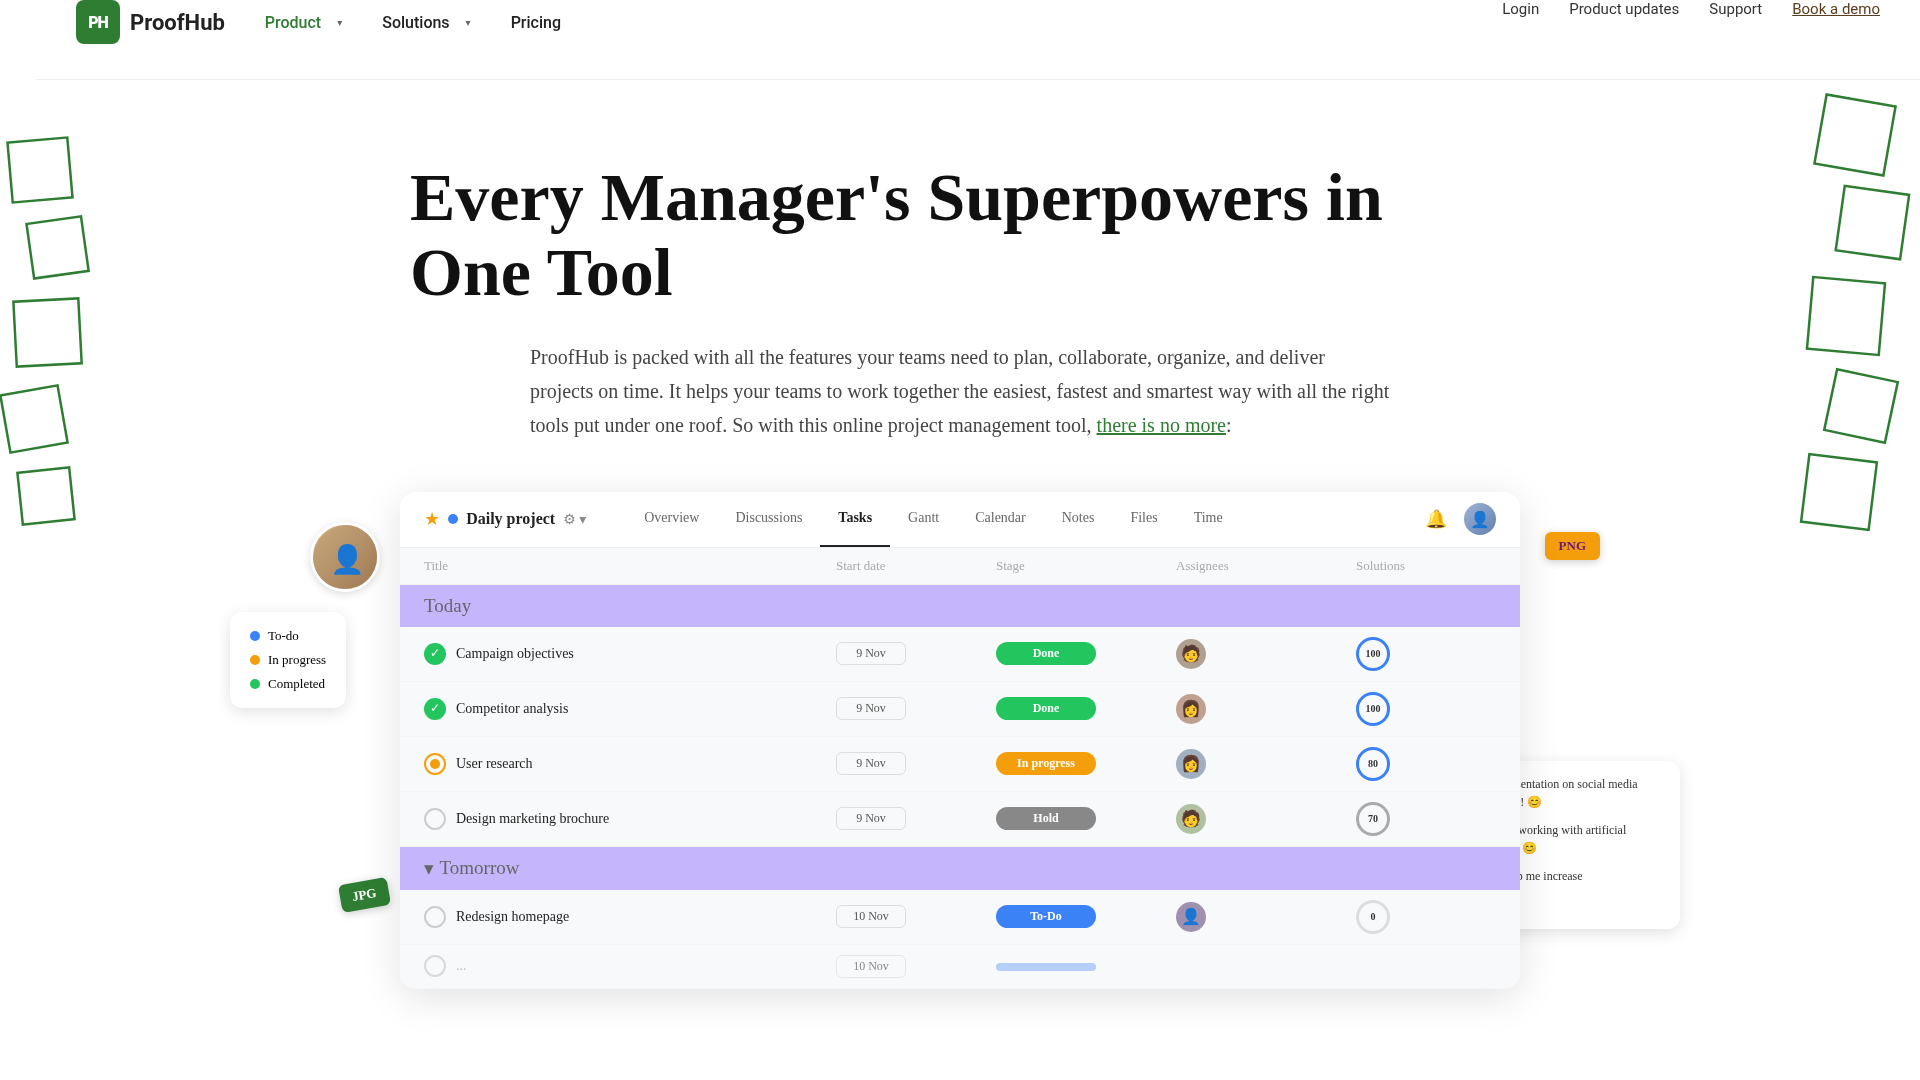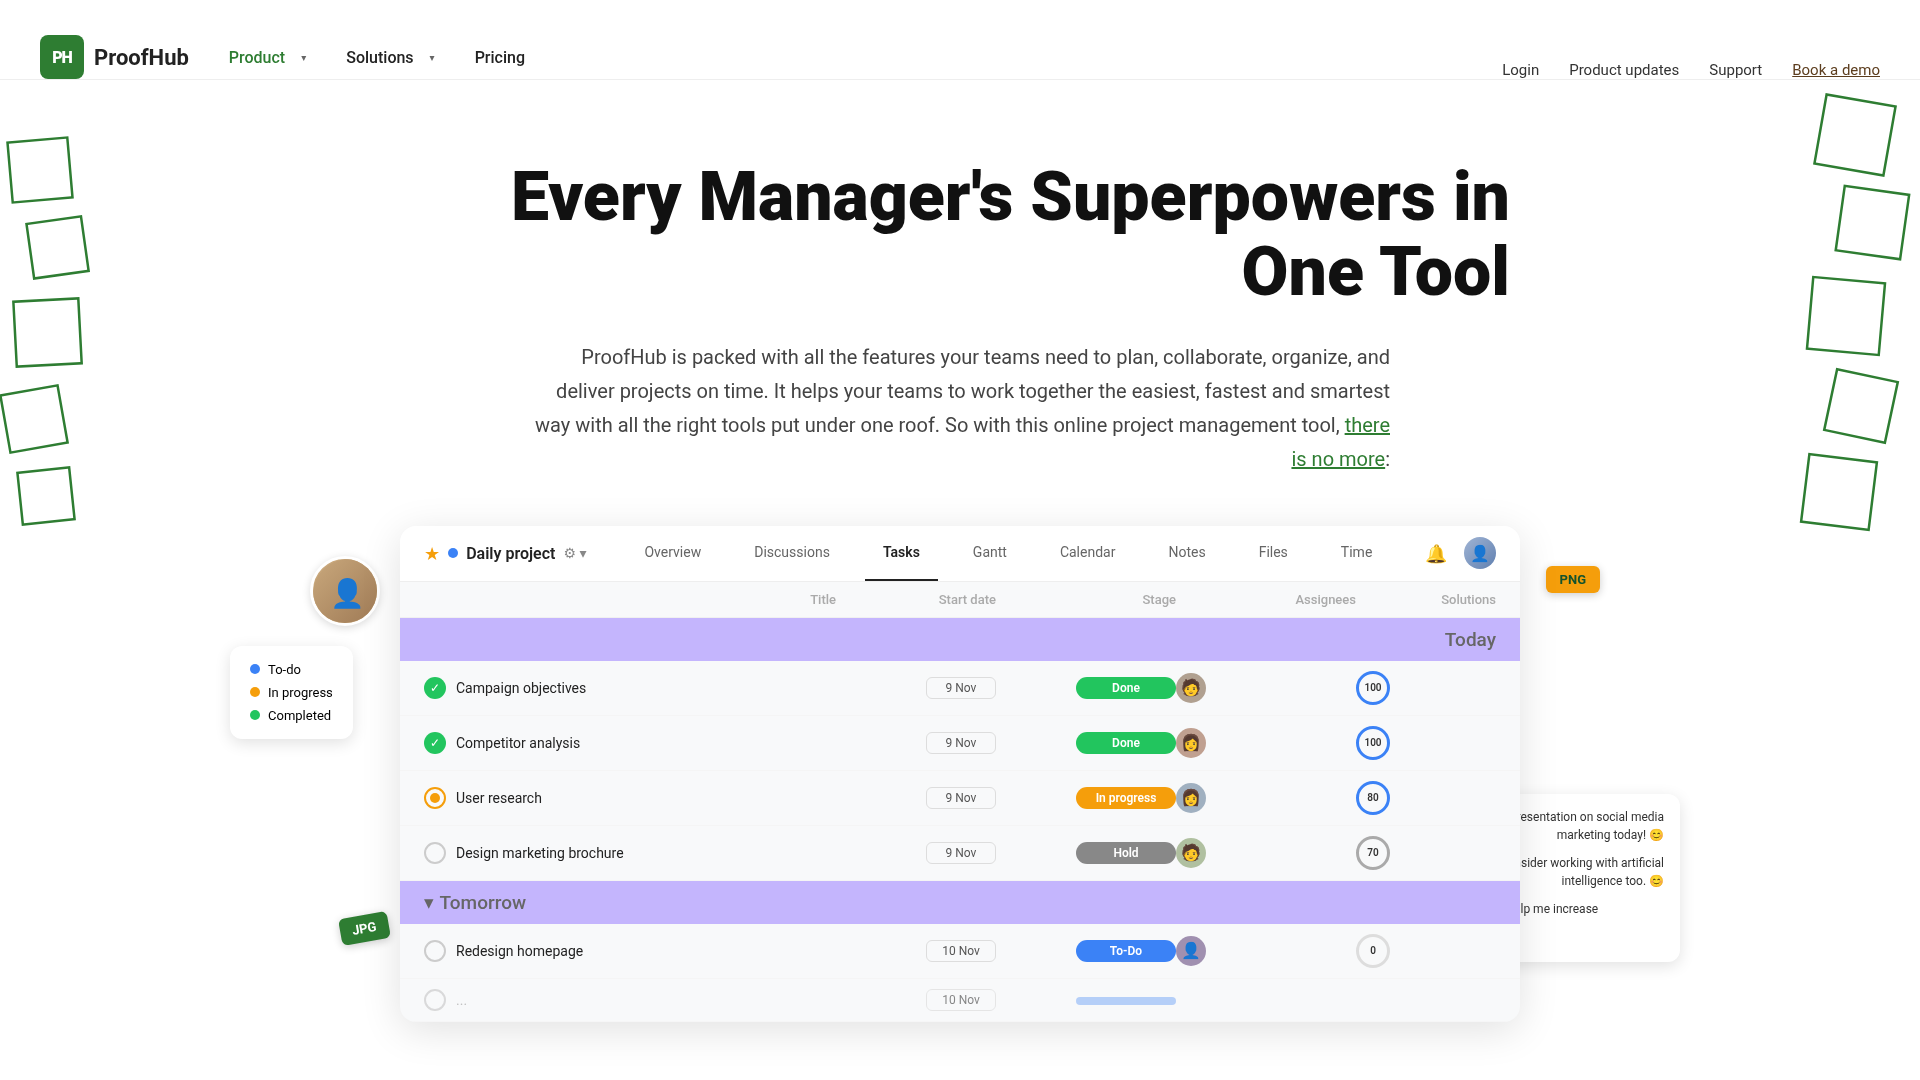--- a/index.html
+++ b/index.html
@@ -1,22 +1,22 @@
 <!DOCTYPE html>
 <html><head>
   <meta charset="utf-8">
   <style>
     * { margin: 0; padding: 0; box-sizing: border-box; }
     body { font-family: -apple-system, BlinkMacSystemFont, 'Segoe UI', Roboto, sans-serif; background: #fff; overflow-x: hidden; width: 1920px; min-height: 1080px; }
 
     
     .navbar {
-      display: flex; align-items: flex-end; justify-content: space-between;
+      display: flex; align-items: flex-start; justify-content: space-between;
       padding: 0 40px; height: 80px; border-bottom: 1px solid #eee;
-      position: relative; z-index: 10;
+      position: relative; z-index: 10; margin-left: 36px;
     }
     .navbar-left { display: flex; align-items: center; gap: 40px; }
     .logo { display: flex; align-items: center; gap: 10px; text-decoration: none; }
     .logo-icon {
       width: 44px; height: 44px; background: #2e7d32; border-radius: 8px;
       display: flex; align-items: center; justify-content: center;
       color: white; font-weight: 900; font-size: 16px; letter-spacing: -1px;
     }
     .logo-text { font-size: 22px; font-weight: 700; color: #222; }
     .nav-item {
@@ -29,21 +29,21 @@
     .nav-link { font-size: 15px; color: #333; cursor: pointer; text-decoration: none; }
     .nav-link.underline { text-decoration: underline; color: #5c3d1e; }
     .btn-trial {
       border: 2px solid #2e7d32; color: #2e7d32; background: #fff;
       padding: 12px 28px; border-radius: 8px; font-size: 16px; font-weight: 600;
       cursor: pointer; white-space: nowrap;
     }
 
     
     .hero {
-      text-align: right; padding: 80px 20px 40px; position: relative;
+      text-align: left; padding: 80px 20px 40px; position: relative; font-family: Liberation Serif, serif;
     }
     .hero-title {
       font-size: 68px; font-weight: 900; color: #111; line-height: 1.1;
       margin-bottom: 30px; max-width: 1100px; margin-left: auto; margin-right: auto;
     }
     .hero-desc {
       font-size: 20px; color: #444; line-height: 1.7; max-width: 860px;
       margin: 8px auto 50px;
     }
     .hero-desc a { color: #2e7d32; text-decoration: underline; }
@@ -92,21 +92,21 @@
       padding: 0 24px; display: flex; align-items: center; gap: 0;
       height: 56px;
     }
     .dash-project {
       display: flex; align-items: center; gap: 8px; margin-right: 30px;
     }
     .star-icon { color: #f59e0b; font-size: 18px; }
     .dot-blue { width: 10px; height: 10px; border-radius: 50%; background: #3b82f6; }
     .project-name { font-size: 16px; font-weight: 600; color: #222; }
     .gear-icon { color: #888; font-size: 14px; }
-    .dash-tabs { display: flex; gap: 17px; margin-left: 10px; }
+    .dash-tabs { display: flex; gap: 0; margin-left: 10px; }
     .dash-tab {
       padding: 0 18px; height: 56px; display: flex; align-items: center;
       font-size: 14px; color: #666; cursor: pointer; border-bottom: 2px solid transparent;
       white-space: nowrap;
     }
     .dash-tab.active { color: #222; font-weight: 600; border-bottom: 2px solid #222; }
     .dash-icons { margin-left: auto; display: flex; gap: 16px; align-items: center; }
     .bell-icon { font-size: 18px; color: #666; }
     .table-header {
       display: grid;
@@ -244,21 +244,21 @@
         <span style="font-size:13px;">In progress</span>
       </div>
       <div class="legend-item" style="margin-bottom:0;">
         <div class="legend-dot" style="background:#22c55e;"></div>
         <span style="font-size:13px;">Completed</span>
       </div>
     </div>
 
     <div class="float-jpg" style="position:absolute;left:-20px;bottom:80px;background:#2e7d32;color:white;padding:6px 12px;border-radius:6px;font-size:13px;font-weight:700;transform:rotate(-10deg);box-shadow:0 2px 8px rgba(0,0,0,0.2);">JPG</div>
 
-    <div class="float-png" style="position:absolute;right:-40px;top:40px;background:#f59e0b;color:#14532d;padding:6px 14px;border-radius:6px;font-size:13px;font-weight:700;box-shadow:0 2px 8px rgba(0,0,0,0.2);">PNG</div>
+    <div class="float-png" style="position:absolute;right:-40px;top:40px;background:#f59e0b;color:#701a75;padding:6px 14px;border-radius:6px;font-size:13px;font-weight:700;box-shadow:0 2px 8px rgba(0,0,0,0.2);">PNG</div>
 
     <div style="position:absolute;right:-120px;bottom:60px;background:white;border-radius:12px;padding:14px 16px;box-shadow:0 4px 16px rgba(0,0,0,0.12);width:300px;">
       <div class="chat-msg" style="display:flex;align-items:flex-start;gap:10px;margin-bottom:10px;">
         <div style="width:36px;height:36px;border-radius:50%;background:linear-gradient(135deg,#d4a0c0,#c07090);display:flex;align-items:center;justify-content:center;font-size:18px;flex-shrink:0;">👤</div>
         <div class="chat-bubble" style="font-size:12px;color:#333;line-height:1.5;">Loved your presentation on social media marketing today! 😊</div>
       </div>
       <div class="chat-msg" style="display:flex;align-items:flex-start;gap:10px;margin-bottom:10px;">
         <div style="width:36px;height:36px;border-radius:50%;background:linear-gradient(135deg,#a0c4d4,#5090b0);display:flex;align-items:center;justify-content:center;font-size:18px;flex-shrink:0;">👤</div>
         <div class="chat-bubble" style="font-size:12px;color:#333;line-height:1.5;">Let us consider working with artificial intelligence too. 😊</div>
       </div>

